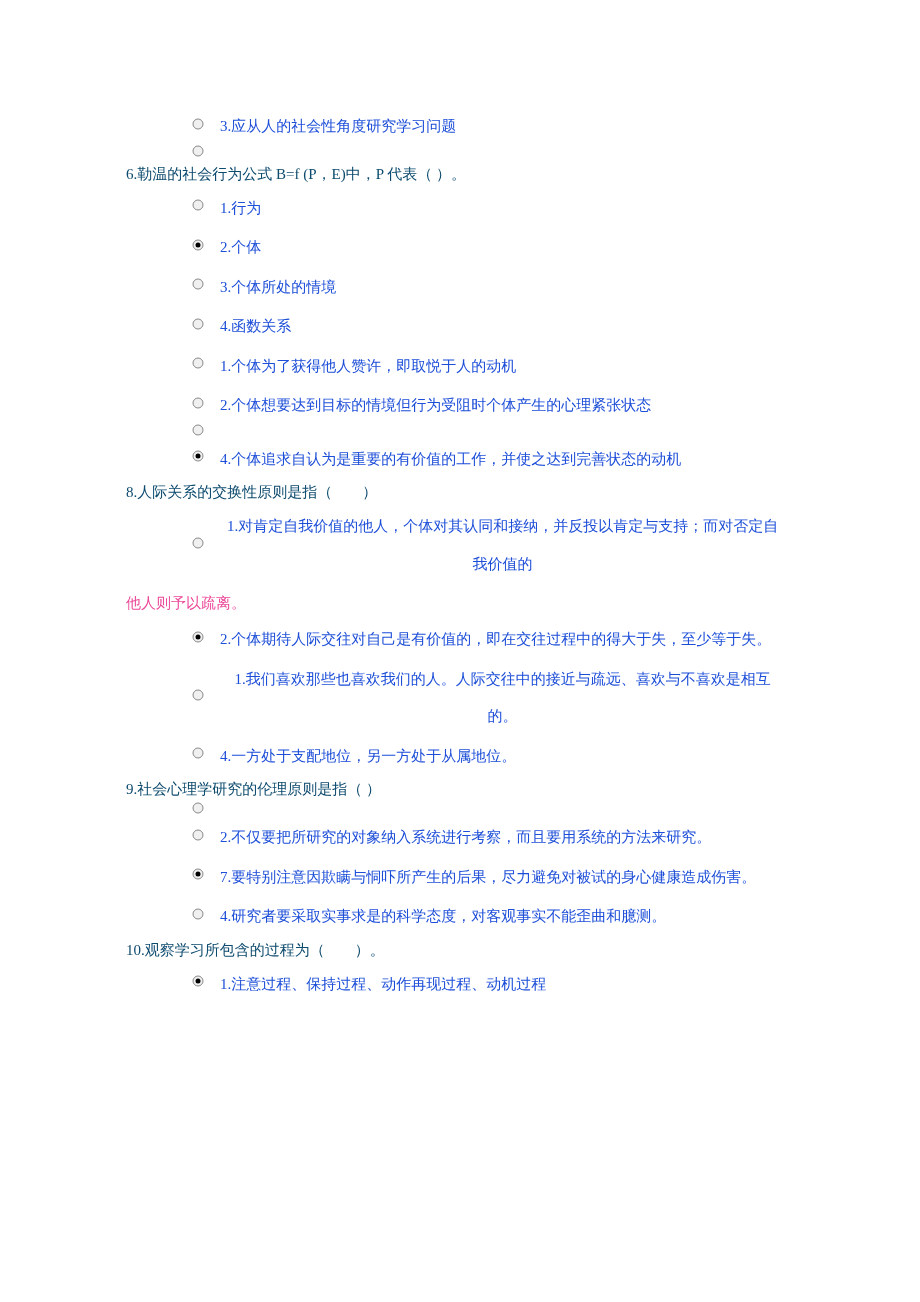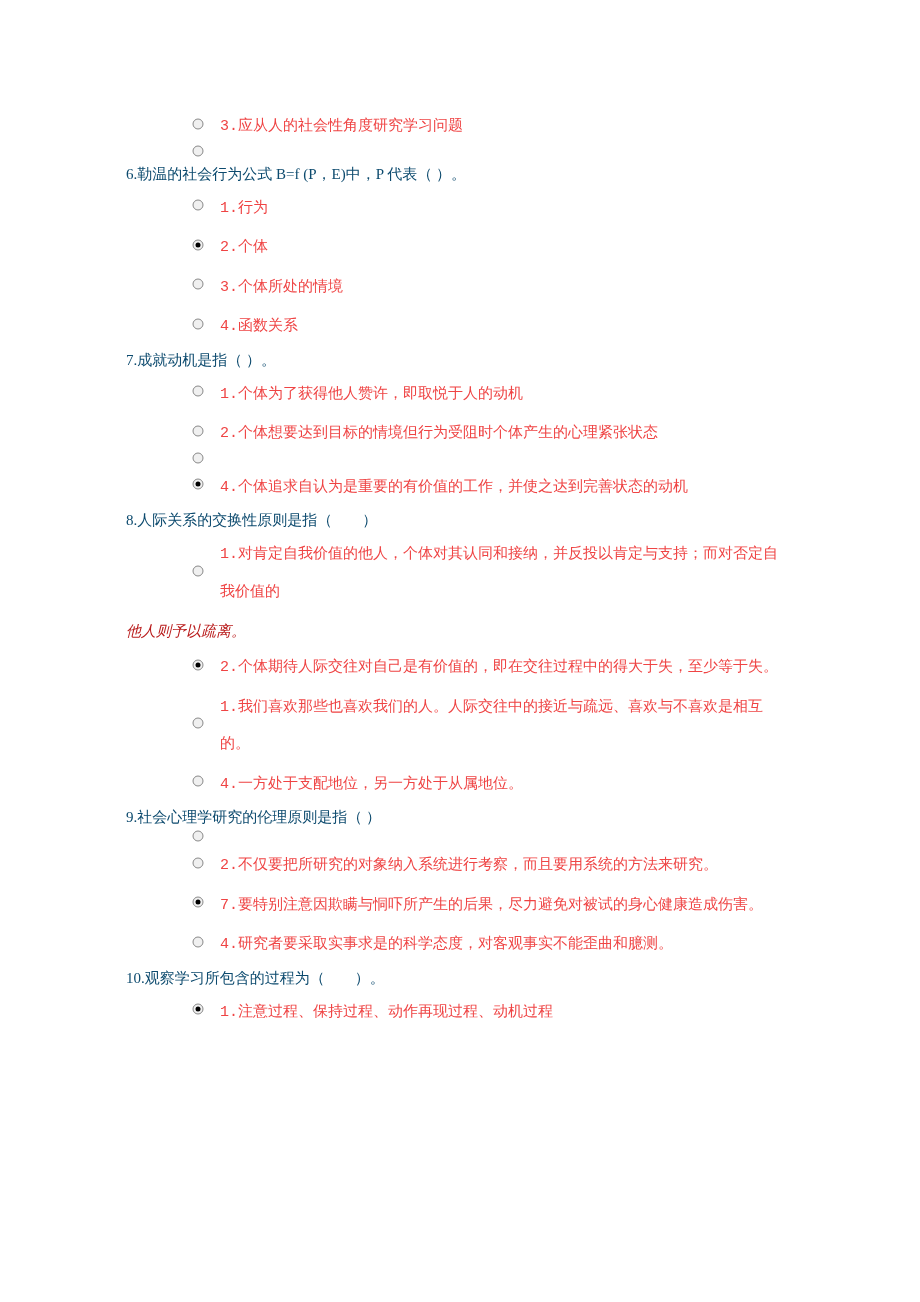--- a/index.html
+++ b/index.html
@@ -34,28 +34,28 @@
     flex-shrink: 0;
     margin-right: 16px;
     display: inline-block;
     position: relative;
     top: -3px;
   }
   .option-row .radio svg {
     display: block;
   }
   .option-text {
-    color: #ef4444;
-    font-family: Liberation Mono, monospace;
+    color: #1d4ed8;
+    font-family: Liberation Serif, serif;
+    text-align: center;
   }
   .wrap-continue {
-    color: #b91c1c;
+    color: #ec4899;
     margin: 0 0 0 0;
     line-height: 2.4;
-    font-style: italic;
   }
 </style>
 </head>
 <body>
 
 <div class="page">
 
   <div class="option-row">
     <span class="radio">
       <svg width="12" height="12" viewBox="0 0 12 12">
@@ -100,21 +100,20 @@
   </div>
   <div class="option-row">
     <span class="radio">
       <svg width="12" height="12" viewBox="0 0 12 12">
           <circle cx="6" cy="6" r="5" fill="#f0f0f0" stroke="#888" stroke-width="1"></circle>
         </svg>
     </span>
     <span class="option-text">4.函数关系</span>
   </div>
 
-  <div class="question">7.成就动机是指（ ）。</div>
   <div class="option-row">
     <span class="radio">
       <svg width="12" height="12" viewBox="0 0 12 12">
           <circle cx="6" cy="6" r="5" fill="#f0f0f0" stroke="#888" stroke-width="1"></circle>
         </svg>
     </span>
     <span class="option-text">1.个体为了获得他人赞许，即取悦于人的动机</span>
   </div>
   <div class="option-row">
     <span class="radio">

